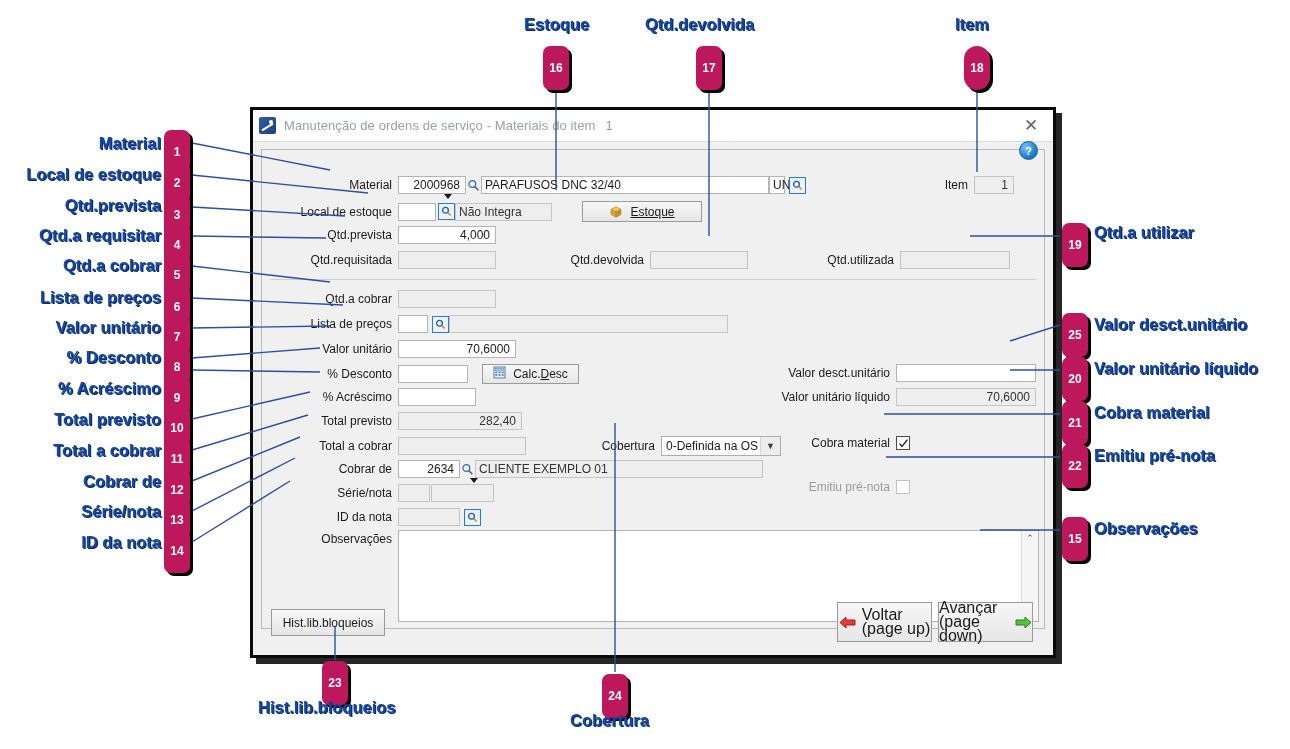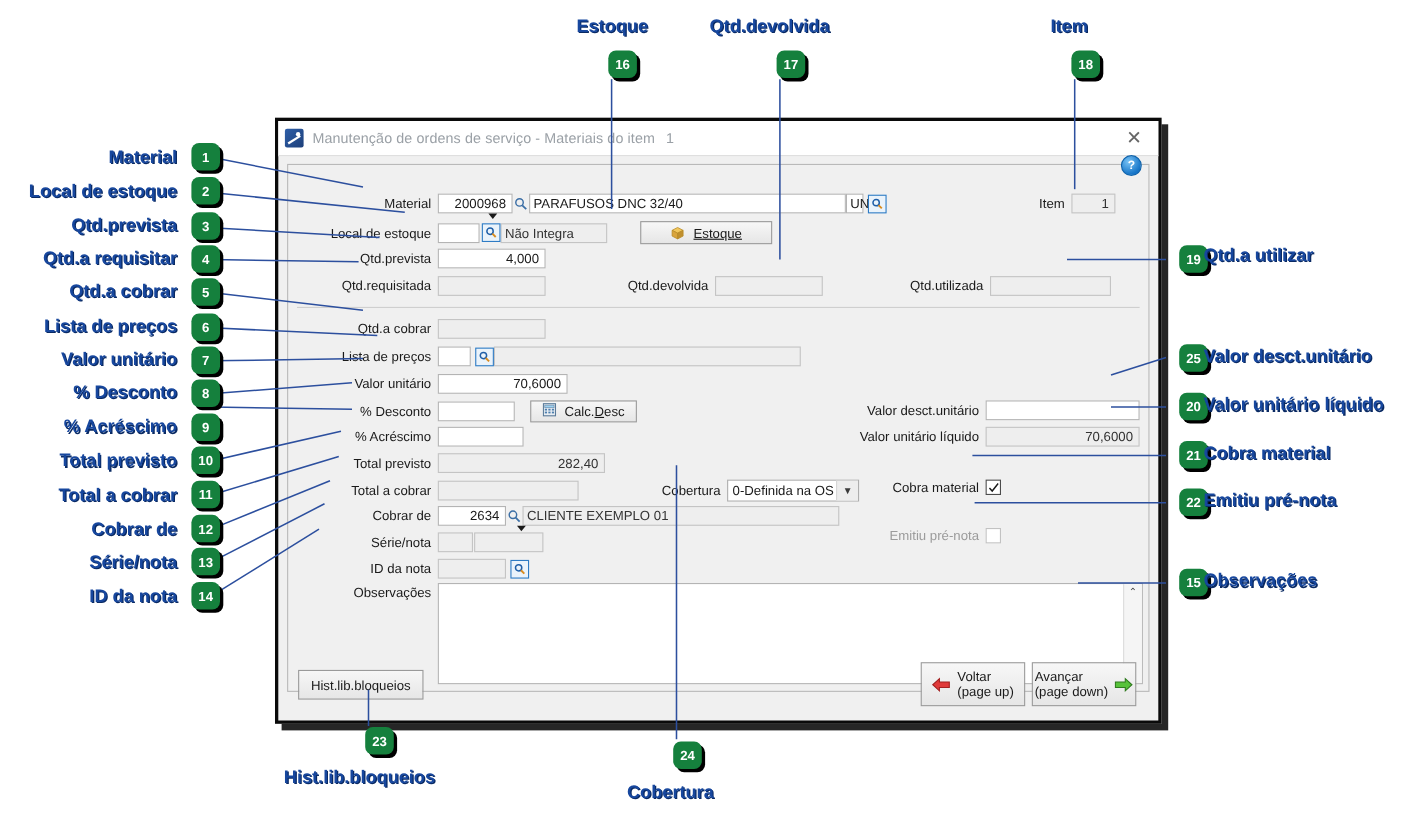--- a/index.html
+++ b/index.html
@@ -7,27 +7,26 @@
     width:1290px;height:749px;background:#ffffff;position:relative;overflow:hidden;
     font-family:"Liberation Sans", sans-serif;
   }
 
   
   .callout-layer{position:absolute;inset:0;z-index:40;pointer-events:none;}
   .callout-layer .hit{pointer-events:auto;}
   svg.leaders{position:absolute;left:0;top:0;width:1290px;height:749px;}
 
   .badge{
-    position:absolute;width:26px;height:25px;border-radius:7px;
-    background:#15803d;color:#ffffff;font-size:12px;font-weight:bold;
+    position:absolute;width:26px;height:44px;border-radius:7px;
+    background:#be185d;color:#ffffff;font-size:12px;font-weight:bold;
     display:flex;align-items:center;justify-content:center;
     box-shadow:3px 3px 0 #000000;
     font-family:"Liberation Sans", sans-serif;
     letter-spacing:0;
-    margin-left:10px;
   }
   .clabel{
     position:absolute;color:#17479E;font-weight:bold;font-size:16.5px;
     white-space:nowrap;text-shadow:1.1px 1.1px 0 #0a2a63;
     font-family:"Liberation Sans", sans-serif;
   }
   .clabel.r{text-align:right;}
 
   
   .dialog{
@@ -137,21 +136,21 @@
   .footer{position:absolute;left:0;right:0;bottom:0;height:57px;}
   .histbtn{
     position:absolute;left:18px;top:10px;width:112px;height:25px;
     border:1px solid #9a9a9a;background:linear-gradient(#f7f7f7,#e6e6e6);
     display:flex;align-items:center;justify-content:center;font-size:12px;
   }
   .navbtn{
     position:absolute;top:3px;width:93px;height:38px;
     border:1px solid #9a9a9a;background:linear-gradient(#f7f7f7,#e6e6e6);
     display:flex;align-items:center;justify-content:center;gap:6px;
-    font-size:12px;line-height:14px;
+    font-size:16px;line-height:14px;
   }
   .navbtn .two{display:flex;flex-direction:column;}
   .arrowico{width:17px;height:15px;flex:none;}
 </style>
 </head>
 <body>
 
 <div class="dialog">
 
   <div class="titlebar">
@@ -271,21 +270,21 @@
         </div>
       </div>
 
       <div class="row" style="left:0;top:238px;">
         <div class="lbl" style="width:130px;">% Acréscimo</div>
         <div class="fld" style="width:78px;margin-left:6px;"></div>
       </div>
 
       <div class="row" style="left:0;top:262px;">
         <div class="lbl" style="width:130px;">Total previsto</div>
-        <div class="fld ro num" style="width:152px;margin-left:6px;">282,40</div>
+        <div class="fld ro num" style="width:124px;margin-left:6px;">282,40</div>
       </div>
 
       <div class="row" style="left:0;top:286px;">
         <div class="lbl" style="width:130px;">Total a cobrar</div>
         <div class="fld ro num" style="width:128px;margin-left:6px;"></div>
         <div class="lbl" style="width:92px;margin-left:37px;">Cobertura</div>
         <div class="selectbox" style="width:120px;margin-left:6px;">
           <span>0-Definida na OS</span>
           <span class="arrowcell">▼</span>
         </div>
@@ -470,21 +469,21 @@
   <div class="clabel r hit" style="right:1129px;top:533px;">ID da nota</div>
   <div class="badge hit" style="left:164px;top:529px;">14</div>
 
   <div class="clabel hit" style="left:524px;top:15px;">Estoque</div>
   <div class="badge hit" style="left:543px;top:46px;">16</div>
 
   <div class="clabel hit" style="left:645px;top:15px;">Qtd.devolvida</div>
   <div class="badge hit" style="left:696px;top:46px;">17</div>
 
   <div class="clabel hit" style="left:955px;top:15px;">Item</div>
-  <div class="badge hit" style="left:964px;top:46px;">18</div>
+  <div class="badge hit" style="left:964px;top:46px;border-radius:13px;">18</div>
 
   <div class="badge hit" style="left:1062px;top:223px;">19</div>
   <div class="clabel hit" style="left:1094px;top:223px;">Qtd.a utilizar</div>
 
   <div class="badge hit" style="left:1062px;top:313px;">25</div>
   <div class="clabel hit" style="left:1094px;top:315px;">Valor desct.unitário</div>
 
   <div class="badge hit" style="left:1062px;top:357px;">20</div>
   <div class="clabel hit" style="left:1094px;top:359px;">Valor unitário líquido</div>
 

